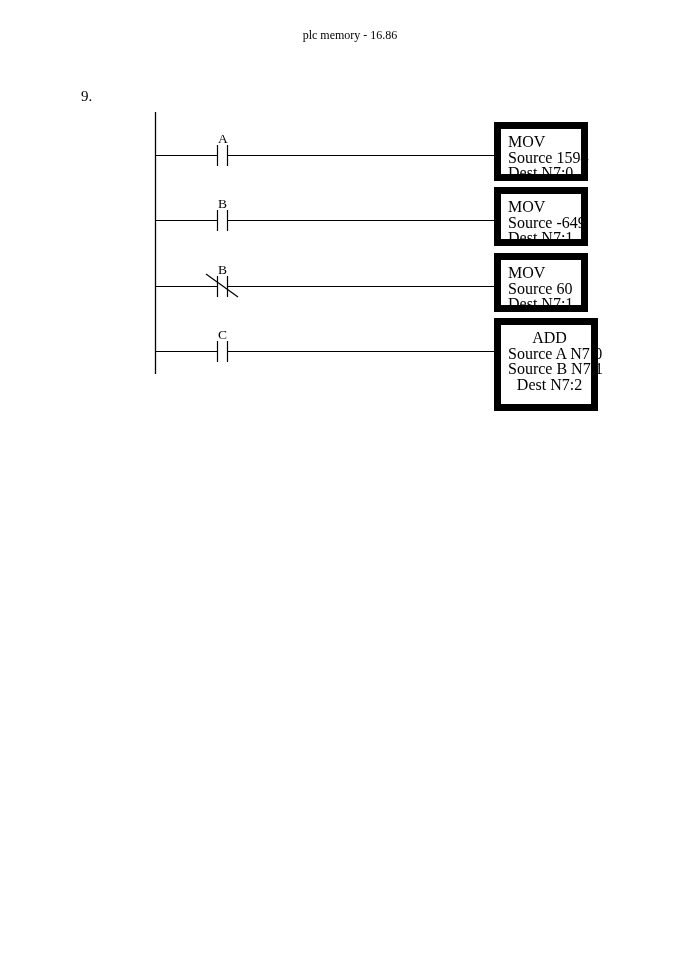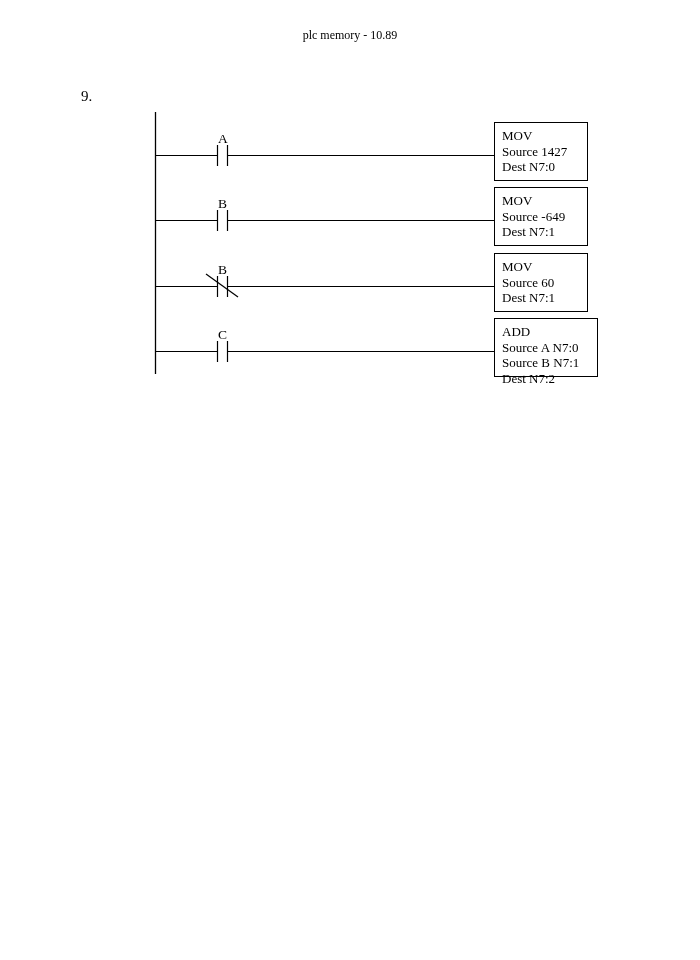--- a/index.html
+++ b/index.html
@@ -1,29 +1,29 @@
 <!DOCTYPE html>
 <html><head>
 <meta charset="utf-8">
 <style>
   html, body { margin:0; padding:0; background:#ffffff; }
   body { width:700px; height:960px; position:relative; overflow:hidden;
          font-family:"Liberation Serif", "DejaVu Serif", serif; color:#000; }
   .header { position:absolute; left:0; width:700px; top:28px; text-align:center; font-size:12px; }
   .qnum { position:absolute; left:81px; top:88px; font-size:15px; }
   svg.ladder { position:absolute; left:0; top:0; }
-  .box { position:absolute; border:1px solid #000000; background:#fff; box-sizing:border-box;
-         padding:5px 0 0 7px; font-size:13px; line-height:15.5px; }
+  .box { position:absolute; border:7px solid #000000; background:#fff; box-sizing:border-box;
+         padding:5px 0 0 7px; font-size:16px; line-height:15.5px; }
   .box div { white-space:nowrap; }
   .clabel { position:absolute; font-size:13.5px; }
 </style>
 </head>
 <body>
 
-<div class="header">plc memory - 10.89</div>
+<div class="header">plc memory - 16.86</div>
 <div class="qnum">9.</div>
 
 <svg class="ladder" width="700" height="960">
 
   <line x1="155.5" y1="112" x2="155.5" y2="374" stroke="#000" stroke-width="1.3"></line>
 
   <g>
     <line x1="155" y1="155.5" x2="217" y2="155.5" stroke="#000" stroke-width="1.2"></line>
     <line x1="217.5" y1="145" x2="217.5" y2="166" stroke="#000" stroke-width="1.2"></line>
     <line x1="227.5" y1="145" x2="227.5" y2="166" stroke="#000" stroke-width="1.2"></line>
@@ -53,34 +53,34 @@
   </g>
 </svg>
 
 <div class="clabel" style="left:218px; top:131px;">A</div>
 <div class="clabel" style="left:218px; top:196px;">B</div>
 <div class="clabel" style="left:218px; top:262px;">B</div>
 <div class="clabel" style="left:218px; top:327px;">C</div>
 
 <div class="box" style="left:494px; top:122px; width:94px; height:59px;">
   <div>MOV</div>
-  <div>Source 1427</div>
+  <div>Source 1594</div>
   <div>Dest N7:0</div>
 </div>
 
 <div class="box" style="left:494px; top:187px; width:94px; height:59px;">
   <div>MOV</div>
   <div>Source -649</div>
   <div>Dest N7:1</div>
 </div>
 
 <div class="box" style="left:494px; top:253px; width:94px; height:59px;">
   <div>MOV</div>
   <div>Source 60</div>
   <div>Dest N7:1</div>
 </div>
 
-<div class="box" style="left:494px; top:318px; width:104px; height:59px;">
+<div class="box" style="left:494px; top:318px; width:104px; height:93px;text-align:center;">
   <div>ADD</div>
   <div>Source A N7:0</div>
   <div>Source B N7:1</div>
   <div>Dest N7:2</div>
 </div>
 
 </body></html>

